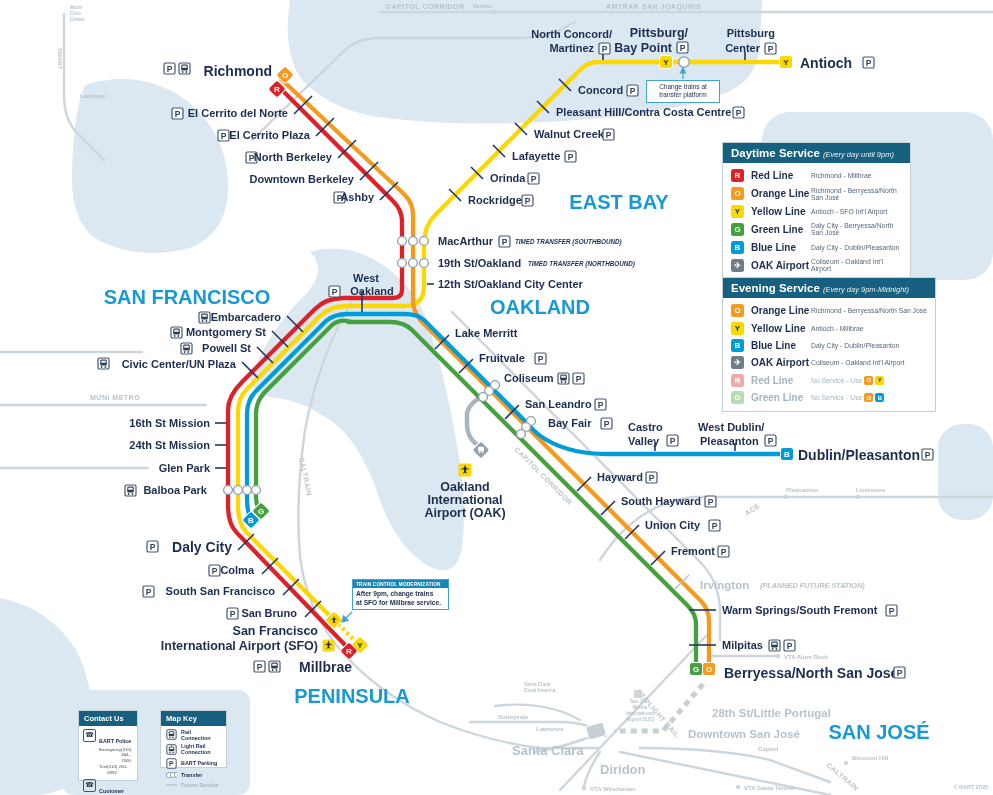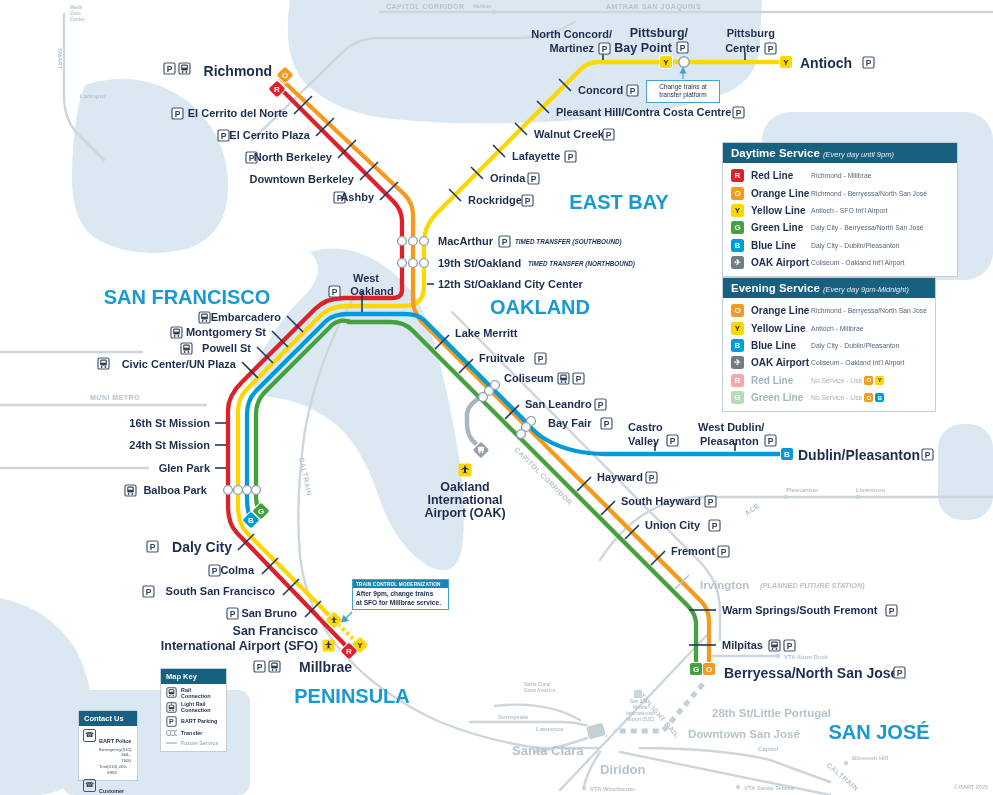--- a/index.html
+++ b/index.html
@@ -438,21 +438,21 @@
   <g stroke="#42a3cc" stroke-width="1.2" fill="#42a3cc">
     <line x1="683" y1="79" x2="683" y2="71"></line>
         <polygon points="683,68 680.5,73 685.5,73"></polygon>
     <line x1="352" y1="612" x2="344" y2="620"></line>
         <polygon points="342,622 348,620.5 343.5,616"></polygon>
   </g>
 
   <text x="988" y="789" text-anchor="end" class="copy">© BART 2025</text>
 </svg>
 
-<div class="panel legend" style="left:722px;top:142px;width:236px;">
+<div class="panel legend" style="left:722px;top:142px;width:189px;">
   <div class="panel-hd">
     <span>Daytime Service</span>
     <em>(Every day until 9pm)</em>
   </div>
   <div style="padding:4px 0 5px 0;">
     <div class="lrow">
           <span class="chip chip-R">R</span>
           <span class="lname">Red Line</span>
           <span class="ldesc">Richmond - Millbrae</span>
         </div>
@@ -552,21 +552,21 @@
       <span class="crow">
             <span>BART Main Line</span>
             <span>(510) 465-2278</span>
           </span>
       
     </span>
   </div>
 
 </div>
 
-<div class="panel small-panel" style="left:160px;top:668px;width:67px;height:84px;">
+<div class="panel small-panel" style="left:160px;top:710px;width:67px;height:58px;">
   <div class="panel-hd">Map Key</div>
   <div class="krow">
         <svg class="ki" width="11" height="11">
           <use href="#ic-train" width="11" height="11"></use>
         </svg>
         <span class="klabel">Rail Connection</span>
       </div>
   <div class="krow">
         <svg class="ki" width="11" height="11">
           <use href="#ic-lrt" width="11" height="11"></use>

